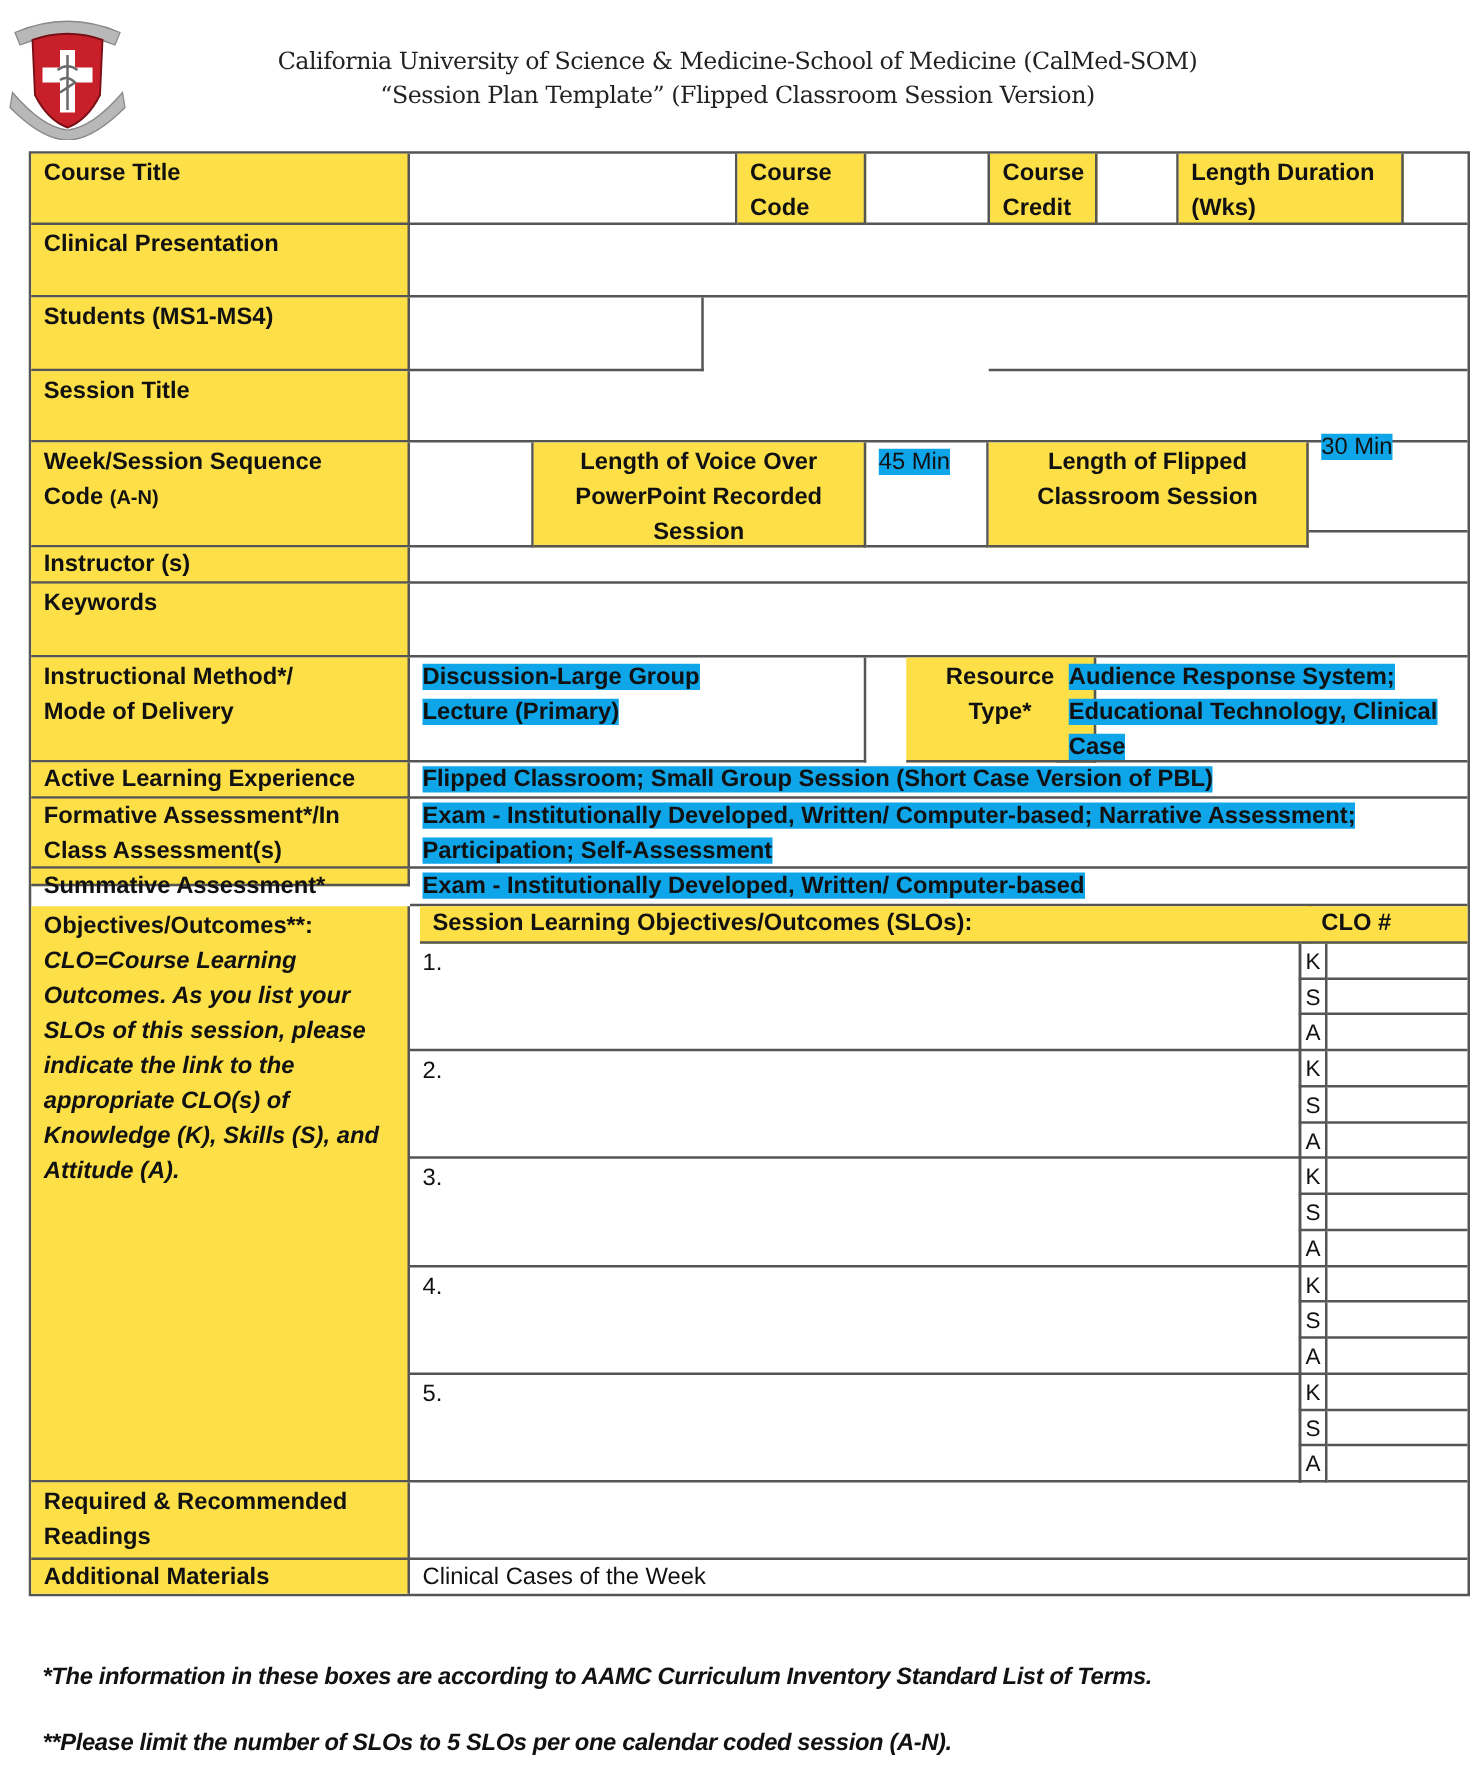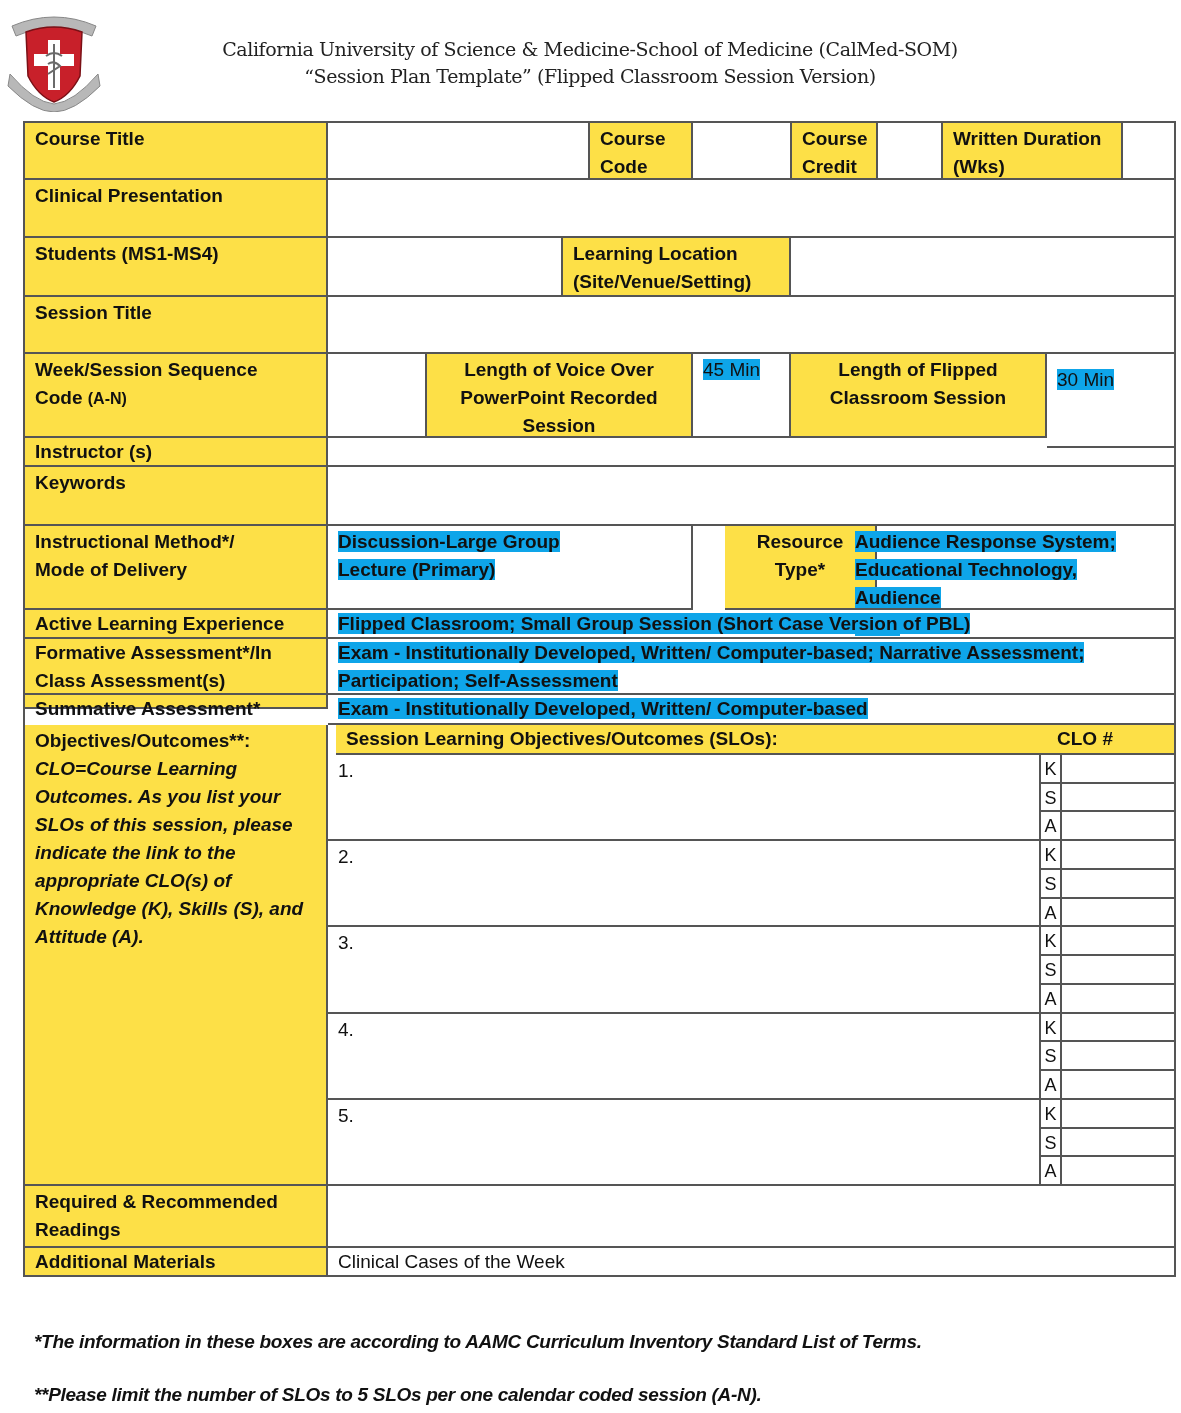--- a/index.html
+++ b/index.html
@@ -69,55 +69,51 @@
     <div>Course</div>
     <div>Code</div>
   </div>
   <div class="cell b-r b-b" style="left:668px;top:0;width:99px;height:57px;"></div>
   <div class="cell gray bold b-r b-b" style="left:767px;top:0;width:86px;height:57px;">
     <div>Course</div>
     <div>Credit</div>
   </div>
   <div class="cell b-r b-b" style="left:853px;top:0;width:65px;height:57px;"></div>
   <div class="cell gray bold b-r b-b" style="left:918px;top:0;width:180px;height:57px;">
-    <div>Written Duration</div>
+    <div>Length Duration</div>
     <div>(Wks)</div>
   </div>
   <div class="cell b-b" style="left:1098px;top:0;width:51px;height:57px;"></div>
 
   <div class="cell gray bold b-r b-b" style="left:0;top:57px;width:303px;height:58px;">Clinical Presentation</div>
   <div class="cell b-b" style="left:303px;top:57px;width:846px;height:58px;"></div>
 
   <div class="cell gray bold b-r b-b" style="left:0;top:115px;width:303px;height:59px;">Students (MS1-MS4)</div>
   <div class="cell b-r b-b" style="left:303px;top:115px;width:235px;height:59px;"></div>
-  <div class="cell gray bold b-r b-b" style="left:538px;top:115px;width:228px;height:59px;">
-    <div>Learning Location</div>
-    <div>(Site/Venue/Setting)</div>
-  </div>
   <div class="cell b-b" style="left:766px;top:115px;width:383px;height:59px;"></div>
 
   <div class="cell gray bold b-r b-b" style="left:0;top:174px;width:303px;height:57px;">Session Title</div>
   <div class="cell b-b" style="left:303px;top:174px;width:846px;height:57px;"></div>
 
   <div class="cell gray bold b-r b-b" style="left:0;top:231px;width:303px;height:84px;">
     <div>Week/Session Sequence</div>
     <div><span>Code </span><span style="font-size:16px;">(A-N)</span></div>
   </div>
   <div class="cell b-r b-b" style="left:303px;top:231px;width:99px;height:84px;"></div>
   <div class="cell gray bold b-r b-b center" style="left:402px;top:231px;width:266px;height:84px;">
     <div>Length of Voice Over</div>
     <div>PowerPoint Recorded</div>
     <div>Session</div>
   </div>
   <div class="cell b-r b-b" style="left:668px;top:231px;width:98px;height:84px;"><span class="hl">45 Min</span></div>
   <div class="cell gray bold b-r b-b center" style="left:766px;top:231px;width:256px;height:84px;">
     <div>Length of Flipped</div>
     <div>Classroom Session</div>
   </div>
-  <div class="cell b-b" style="left:1022px;top:241px;width:127px;height:84px;"><span class="hl">30 Min</span></div>
+  <div class="cell b-b" style="left:1022px;top:219px;width:127px;height:84px;"><span class="hl">30 Min</span></div>
 
   <div class="cell gray bold b-r b-b" style="left:0;top:315px;width:303px;height:29px;padding-top:0;">Instructor (s)</div>
   <div class="cell b-b" style="left:303px;top:315px;width:846px;height:29px;"></div>
 
   <div class="cell gray bold b-r b-b" style="left:0;top:344px;width:303px;height:59px;">Keywords</div>
   <div class="cell b-b" style="left:303px;top:344px;width:846px;height:59px;"></div>
 
   <div class="cell gray bold b-r b-b" style="left:0;top:403px;width:303px;height:84px;">
     <div>Instructional Method*/</div>
     <div>Mode of Delivery</div>
@@ -125,21 +121,21 @@
   <div class="cell bold b-r b-b" style="left:303px;top:403px;width:365px;height:84px;">
     <div><span class="hl">Discussion-Large Group</span></div>
     <div><span class="hl">Lecture (Primary)</span></div>
   </div>
   <div class="cell gray bold b-r b-b center" style="left:700px;top:403px;width:152px;height:84px;">
     <div>Resource</div>
     <div>Type*</div>
   </div>
   <div class="cell bold b-b" style="left:820px;top:403px;width:329px;height:84px;">
     <div><span class="hl">Audience Response System;</span></div>
-    <div><span class="hl">Educational Technology, Audience</span></div>
+    <div><span class="hl">Educational Technology, Clinical</span></div>
     <div><span class="hl">Case</span></div>
   </div>
 
   <div class="cell gray bold b-r b-b" style="left:0;top:487px;width:303px;height:29px;padding-top:0;">Active Learning Experience</div>
   <div class="cell bold b-b" style="left:303px;top:487px;width:846px;height:29px;padding-top:0;"><span class="hl">Flipped Classroom; Small Group Session (Short Case Version of PBL)</span></div>
 
   <div class="cell gray bold b-r b-b" style="left:0;top:516px;width:303px;height:56px;padding-top:0;">
     <div>Formative Assessment*/In</div>
     <div>Class Assessment(s)</div>
   </div>

